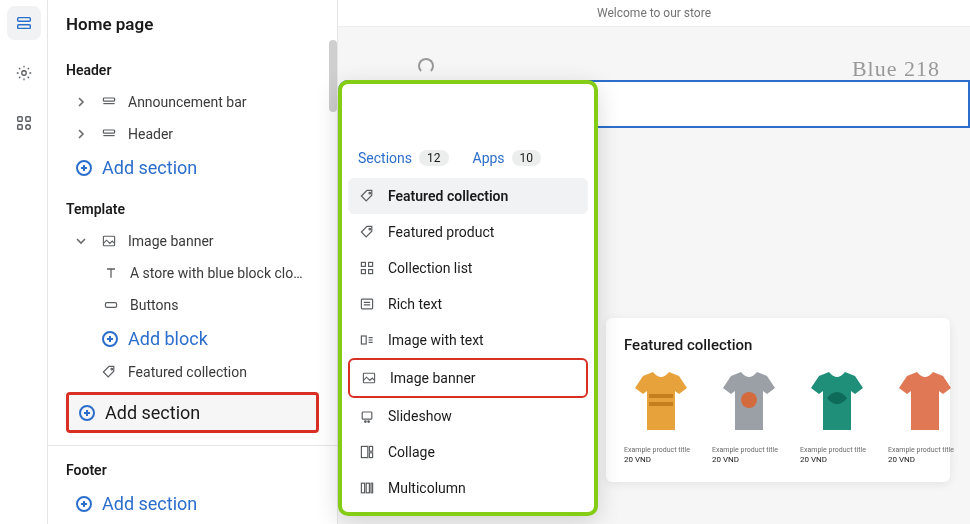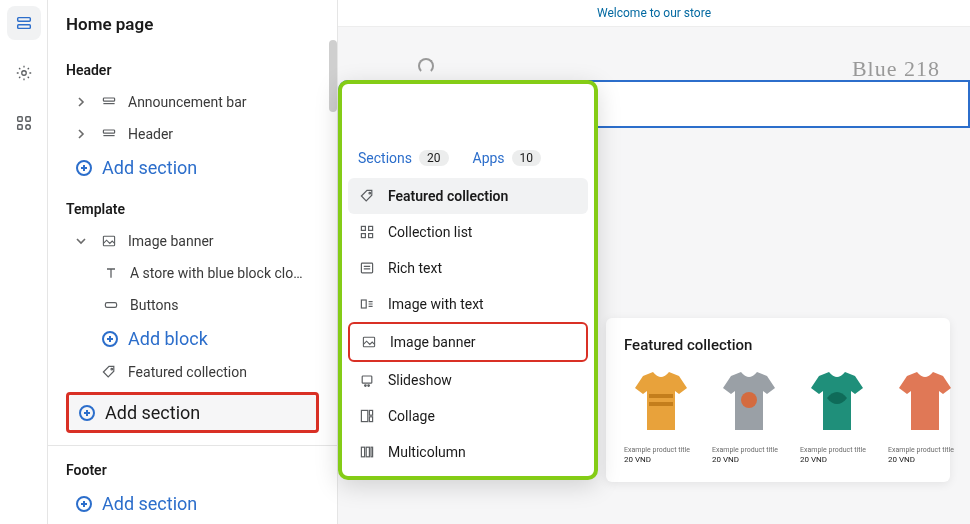--- a/index.html
+++ b/index.html
@@ -26,21 +26,21 @@
   .plus-circle { width:16px; height:16px; border:2px solid #2c6ecb; border-radius:50%; position:relative; display:inline-block; }
   .plus-circle::before, .plus-circle::after { content:""; position:absolute; background:#2c6ecb; }
   .plus-circle::before { left:3px; right:3px; top:50%; height:2px; transform:translateY(-50%);}
   .plus-circle::after { top:3px; bottom:3px; left:50%; width:2px; transform:translateX(-50%);}
   .redbox { border:3px solid #d93025; border-radius:4px; }
   .redbox-wrap { margin: 4px 18px 4px 18px; }
   .redbox-wrap .add-row { padding-left: 10px; background:#f6f6f7; border-radius:4px; color:#1a1a1a; }
   .redbox-wrap .add-row .plus-circle { border-color:#2c6ecb; }
   .redbox-wrap .add-row .lbl { color:#1a1a1a; }
   .preview { flex:1; background:#f6f6f7; position:relative; }
-  .prev-bar { background:#fff; font-size:12px; color:#0369a1; padding:6px 0; text-align:center; border-bottom:1px solid #ededed; }
+  .prev-bar { background:#fff; font-size:12px; color:#737373; padding:6px 0; text-align:center; border-bottom:1px solid #ededed; }
   .popover { position:absolute; left:0px; top:80px; width:260px; background:#fff; border:4px solid #84cc16; border-radius:10px; box-shadow:0 6px 24px rgba(0,0,0,.15); overflow:hidden; z-index:5; }
   .search-strip { position:absolute; left:0; right:0; top:80px; height:48px; background:#fff; border:2px solid #2c6ecb; border-radius:10px 0 0 10px; display:flex; align-items:center; padding:0 14px; gap:10px; z-index:4; }
   .search-strip svg { width:16px; height:16px; color:#8a8a8a; }
   .search-strip input { border:none; outline:none; font-size:15px; color:#1a1a1a; flex:1; background:transparent; }
   .search-strip input::placeholder { color:#6d7175; }
   .popbody { padding-top:56px; }
   .tabs { display:flex; gap:24px; padding:10px 16px 6px; font-size:14px; }
   .tab { display:flex; align-items:center; gap:7px; color:#2c6ecb; cursor:pointer; }
   .countpill { background:#eceded; color:#1a1a1a; font-size:12px; border-radius:10px; padding:1px 8px; }
   .section-list { padding:6px; }
@@ -204,36 +204,45 @@
         <path d="M13 13l4 4"></path>
       </svg>
     <input type="text" placeholder="Search sections" style="">
   </div>
 
   <div class="popover">
     <div class="popbody">
       <div class="tabs">
         <div class="tab">
           <span>Sections</span>
-          <span class="countpill">20</span>
+          <span class="countpill">12</span>
         </div>
         <div class="tab">
           <span>Apps</span>
           <span class="countpill">10</span>
         </div>
       </div>
       <div class="section-list">
         <div class="sitem selected">
           <span class="sico">
               <svg viewBox="0 0 20 20" fill="none" stroke="currentColor" stroke-width="1.5">
                 <path d="M3 10l7-7h6v6l-7 7-6-6z"></path>
                 <circle cx="13.5" cy="6.5" r="1"></circle>
               </svg>
             </span>
           <span>Featured collection</span>
+        </div>
+        <div class="sitem">
+          <span class="sico">
+              <svg viewBox="0 0 20 20" fill="none" stroke="currentColor" stroke-width="1.5">
+                <path d="M3 10l7-7h6v6l-7 7-6-6z"></path>
+                <circle cx="13.5" cy="6.5" r="1"></circle>
+              </svg>
+            </span>
+          <span>Featured product</span>
         </div>
         <div class="sitem">
           <span class="sico">
               <svg viewBox="0 0 20 20" fill="none" stroke="currentColor" stroke-width="1.5">
                 <rect x="3" y="3" width="5" height="5"></rect>
                 <rect x="12" y="3" width="5" height="5"></rect>
                 <rect x="3" y="12" width="5" height="5"></rect>
                 <rect x="12" y="12" width="5" height="5"></rect>
               </svg>
             </span>

